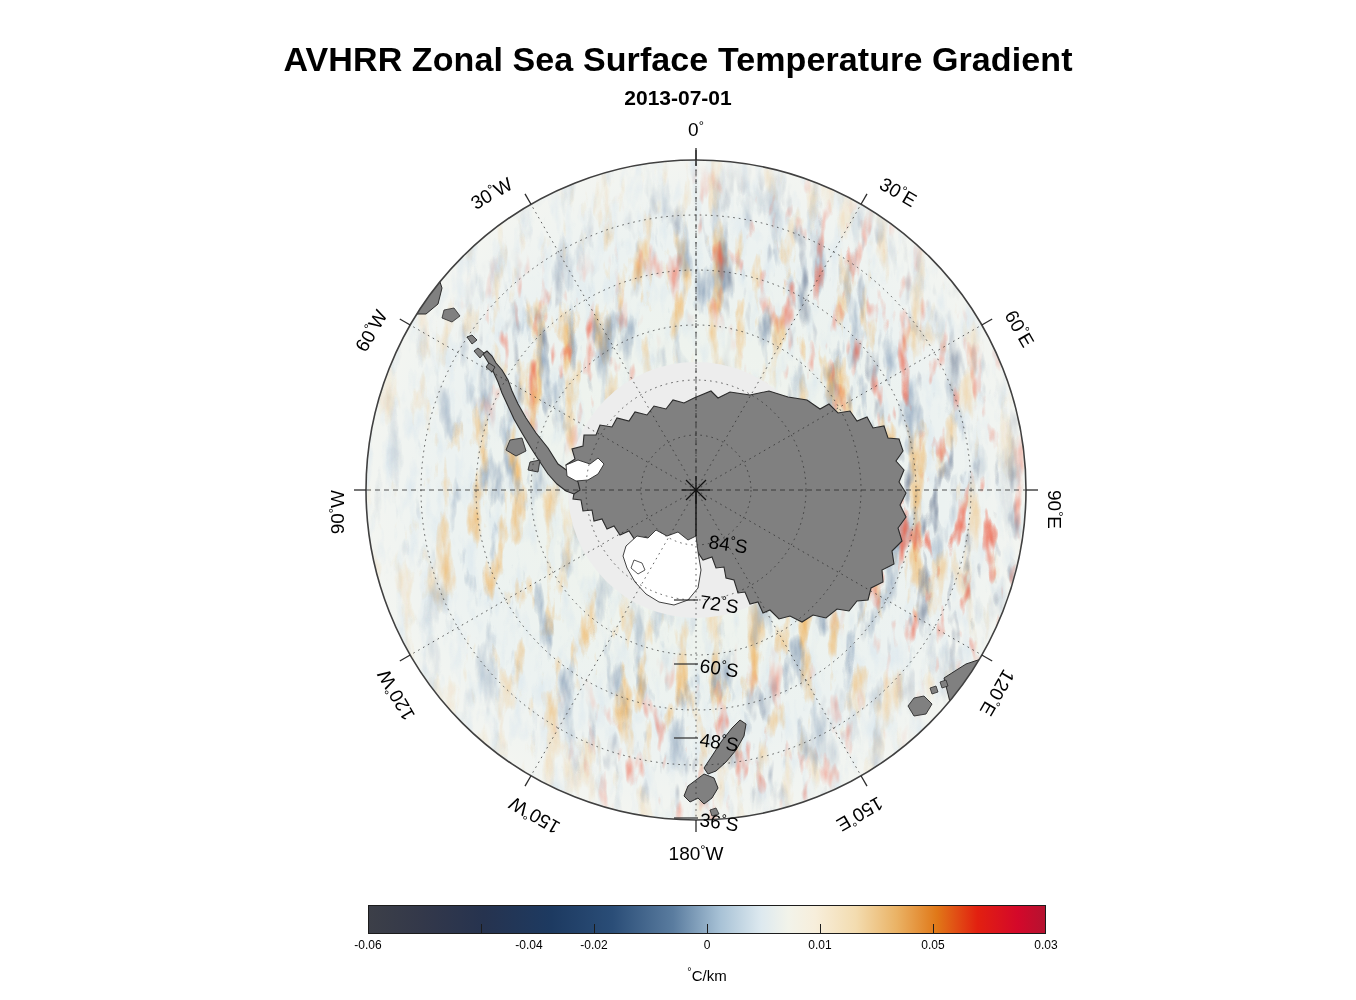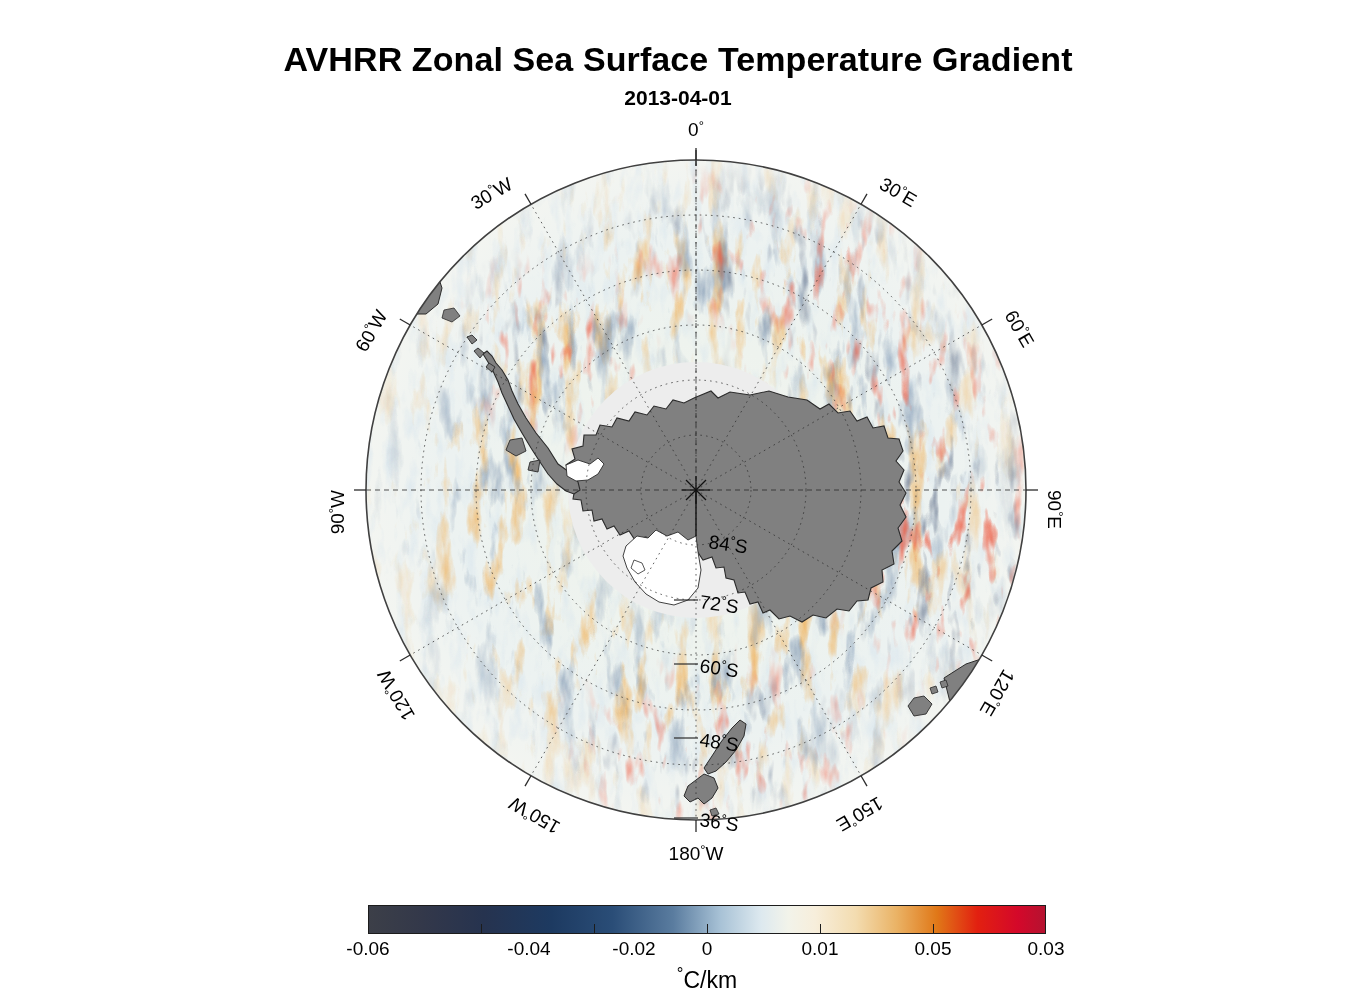--- a/index.html
+++ b/index.html
@@ -74,44 +74,44 @@
   .cb-tick {
     position: absolute;
     top: 19px;
     width: 1px;
     height: 10px;
     background: #1c1c1c;
   }
   .cb-label {
     position: absolute;
     top: 33px;
-    font-size: 19px;
+    font-size: 12px;
     text-align: center;
     transform: translateX(-50%);
     white-space: nowrap;
   }
   #colorbar-unit {
     position: absolute;
     top: 62px;
     left: 0;
     width: 678px;
     text-align: center;
-    font-size: 23px;
+    font-size: 15px;
   }
   .deg-sup {
     font-size: 0.72em;
     vertical-align: 0.52em;
     line-height: 0;
   }
 </style>
 </head>
 <body>
 
 <div id="figure-title">AVHRR Zonal Sea Surface Temperature Gradient</div>
-<div id="figure-subtitle">2013-04-01</div>
+<div id="figure-subtitle">2013-07-01</div>
 
 <div id="map-panel">
   <svg id="map-svg" viewBox="0 0 740 790">
     <defs>
       <clipPath id="globeClip">
         <circle cx="370" cy="382" r="330"></circle>
       </clipPath>
 
       <radialGradient id="oceanBase" cx="50%" cy="50%" r="50%">
         <stop offset="0%" stop-color="#f4f6f0"></stop>
@@ -389,20 +389,20 @@
   <div id="colorbar-ticks">
       <div class="cb-tick" style="left: 113px;"></div>
       <div class="cb-tick" style="left: 226px;"></div>
       <div class="cb-tick" style="left: 339px;"></div>
       <div class="cb-tick" style="left: 452px;"></div>
       <div class="cb-tick" style="left: 565px;"></div>
     </div>
   <div id="colorbar-labels">
       <div class="cb-label" style="left: 0px;">-0.06</div>
       <div class="cb-label" style="left: 113px; margin-left: 48px;">-0.04</div>
-      <div class="cb-label" style="left: 226px; margin-left: 40px;">-0.02</div>
+      <div class="cb-label" style="left: 226px;">-0.02</div>
       <div class="cb-label" style="left: 339px;">0</div>
       <div class="cb-label" style="left: 452px;">0.01</div>
       <div class="cb-label" style="left: 565px;">0.05</div>
       <div class="cb-label" style="left: 678px;">0.03</div>
     </div>
   <div id="colorbar-unit"><span class="deg-sup">°</span>C/km</div>
 </div>
 
 </body></html>

